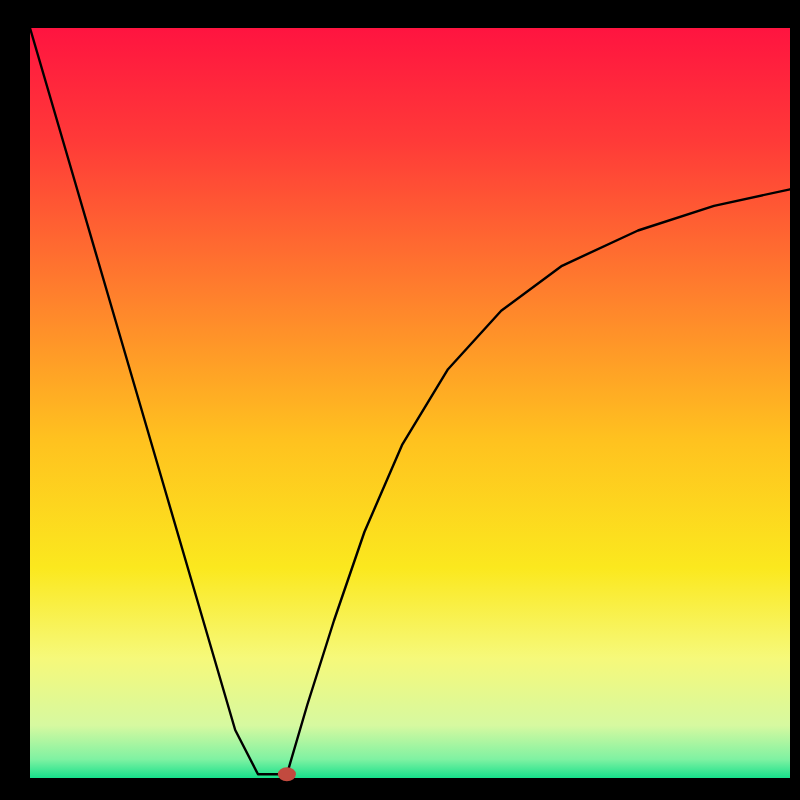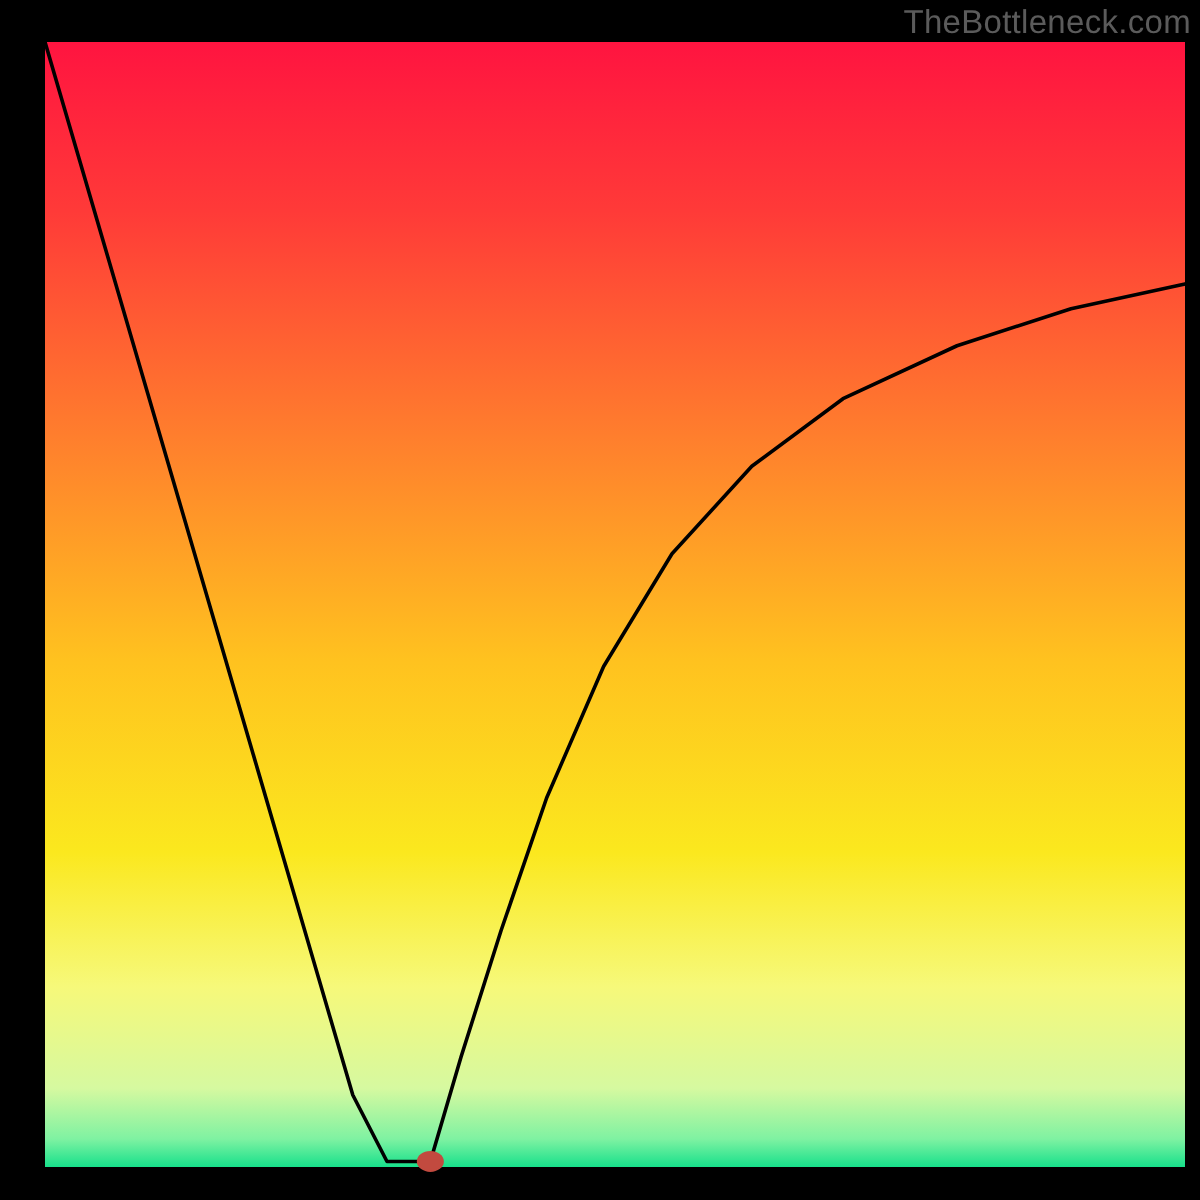--- a/index.html
+++ b/index.html
@@ -33,21 +33,20 @@
     top: 0;
     width: 800px;
     height: 800px;
     display: block;
   }
 </style>
 </head>
 <body>
 
 <div class="frame">
-  <div class="watermark">TheBottleneck.com</div>
 
   <svg class="plot" viewBox="0 0 800 800">
     <defs>
       <linearGradient id="bg-grad" x1="0" y1="0" x2="0" y2="1">
           <stop offset="0.00%" stop-color="#ff1440"></stop>
           <stop offset="15.00%" stop-color="#ff3a38"></stop>
           <stop offset="35.00%" stop-color="#ff7e2d"></stop>
           <stop offset="55.00%" stop-color="#ffc21f"></stop>
           <stop offset="72.00%" stop-color="#fbe81e"></stop>
           <stop offset="84.00%" stop-color="#f6f97a"></stop>

